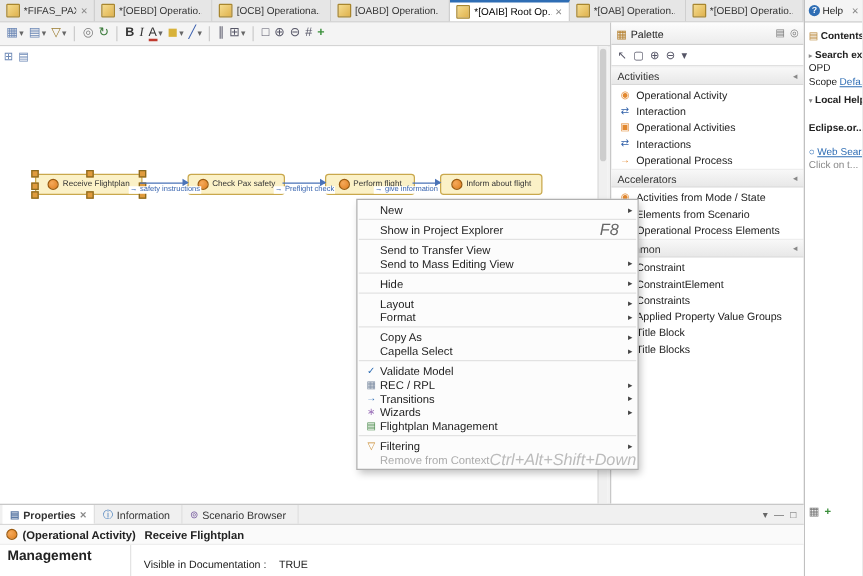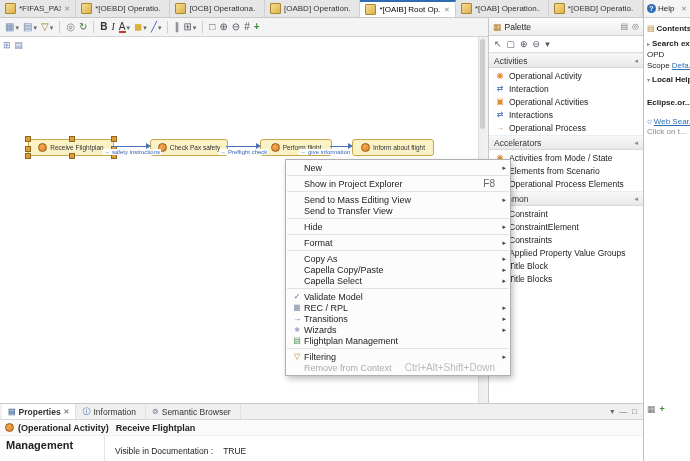--- a/index.html
+++ b/index.html
@@ -52,21 +52,21 @@
     color:var(--flow-label,#3a66b0);background:#fff;padding:0 1px;z-index:2;white-space:nowrap;}
   .fl1{left:103px;} .fl2{left:219px;} .fl3{left:299px;}
   .fl-icon{font-size:6px;}
 
   
   .cmenu{position:absolute;left:285px;top:159px;width:224px;background:#fcfcfc;border:1px solid #b0b0b0;
     box-shadow:2px 3px 6px rgba(0,0,0,.25);padding:2px 0;z-index:50;}
   .mi{display:flex;align-items:center;height:11px;padding:0 4px;font-size:9px;color:#222;}
   .mi .mic{width:14px;text-align:center;font-size:8px;flex:0 0 auto;}
   .mi .mlabel{flex:0 0 auto;}
-  .mi .msc{margin-left:auto;color:#666;font-size:10px;padding-right:3px;}
+  .mi .msc{margin-left:auto;color:#666;font-size:13px;padding-right:3px;font-style:italic;}
   .mi .marr{width:8px;text-align:right;color:#444;font-size:7px;}
   .mi.disabled{color:#aaa;} .mi.disabled .msc{color:#bbb;}
   .mi.sep{height:0;border-top:1px solid #e2e2e2;margin:2px 1px;padding:0;}
 
   
   .palette{position:absolute;left:488px;top:18px;width:155px;height:385px;background:#fff;
     border-left:1px solid #c8c8c8;box-sizing:border-box;overflow:hidden;}
   .pal-header{height:17px;background:linear-gradient(#fdfdfd,#ececec);border-bottom:1px solid #d0d0d0;
     display:flex;align-items:center;gap:3px;padding:0 4px;font-size:8.5px;}
   .ph-icon{color:#b5802e;font-size:9px;}
@@ -454,21 +454,21 @@
         </span>
 
         <span class="ptab">
           <span class="pticon" style="color: rgb(46, 109, 180);">ⓘ</span>
           <span>Information</span>
           <span class="ptclose"></span>
         </span>
 
         <span class="ptab">
           <span class="pticon" style="color: rgb(122, 95, 160);">⊚</span>
-          <span>Semantic Browser</span>
+          <span>Scenario Browser</span>
           <span class="ptclose"></span>
         </span>
 
       <span class="props-ticons">
 
           <span>▾</span>
 
           <span>—</span>
 
           <span>□</span>
@@ -516,32 +516,32 @@
 
       <div class="mi sep">
         
         
         
         
       </div>
 
       <div class="mi">
         <span class="mic"></span>
+        <span class="mlabel">Send to Transfer View</span>
+        <span class="msc"></span>
+        <span class="marr"></span>
+      </div>
+
+      <div class="mi">
+        <span class="mic"></span>
         <span class="mlabel">Send to Mass Editing View</span>
         <span class="msc"></span>
         <span class="marr">▸</span>
       </div>
 
-      <div class="mi">
-        <span class="mic"></span>
-        <span class="mlabel">Send to Transfer View</span>
-        <span class="msc"></span>
-        <span class="marr"></span>
-      </div>
-
 
       <div class="mi sep">
         
         
         
         
       </div>
 
       <div class="mi">
         <span class="mic"></span>
@@ -551,20 +551,26 @@
       </div>
 
       <div class="mi sep">
         
         
         
         
       </div>
 
 
+      <div class="mi">
+        <span class="mic"></span>
+        <span class="mlabel">Layout</span>
+        <span class="msc"></span>
+        <span class="marr">▸</span>
+      </div>
 
       <div class="mi">
         <span class="mic"></span>
         <span class="mlabel">Format</span>
         <span class="msc"></span>
         <span class="marr">▸</span>
       </div>
 
       <div class="mi sep">
         
@@ -573,26 +579,20 @@
         
       </div>
 
       <div class="mi">
         <span class="mic"></span>
         <span class="mlabel">Copy As</span>
         <span class="msc"></span>
         <span class="marr">▸</span>
       </div>
 
-      <div class="mi">
-        <span class="mic"></span>
-        <span class="mlabel">Capella Copy/Paste</span>
-        <span class="msc"></span>
-        <span class="marr">▸</span>
-      </div>
 
       <div class="mi">
         <span class="mic"></span>
         <span class="mlabel">Capella Select</span>
         <span class="msc"></span>
         <span class="marr">▸</span>
       </div>
 
       <div class="mi sep">
         

